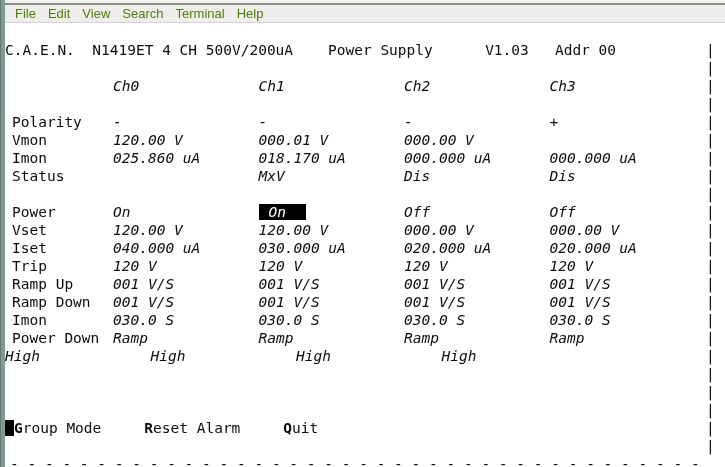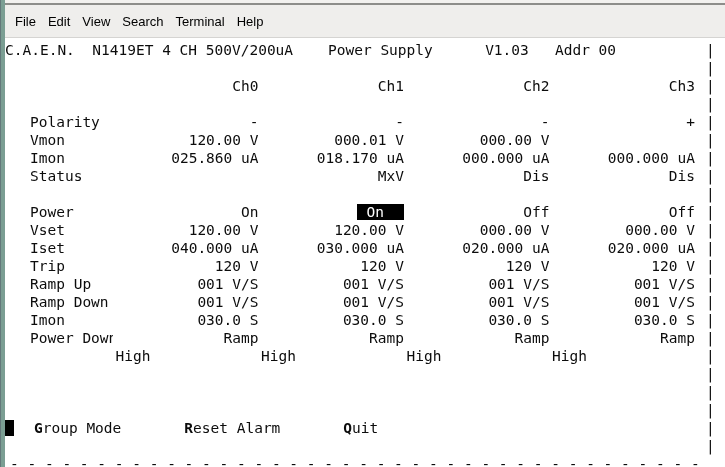--- a/index.html
+++ b/index.html
@@ -11,40 +11,40 @@
     position:absolute;top:0;left:0;width:725px;height:5px;
     background:linear-gradient(#f2f1ef 0 3px,#8d8d8a 3px 5px);
     z-index:6;
   }
   .accent-strip{
     position:absolute;top:0;left:0;width:5px;height:467px;
     background:linear-gradient(to right,#64787a 0 1px,#7b9e93 1px);
     z-index:10;
   }
   .menubar{
-    position:absolute;top:5px;left:5px;width:720px;height:33px;
+    position:absolute;top:5px;left:5px;width:720px;height:18px;
     background:#efeeec;border-bottom:1px solid #d5d4d2;box-sizing:border-box;
     display:flex;align-items:center;padding-left:4px;
-    font-size:13px;color:#000000;z-index:5;
+    font-size:13px;color:#4d7c0f;z-index:5;
   }
   .menu-item{padding:4px 6px;cursor:default;}
   .screen{
     position:absolute;top:38px;left:5px;width:720px;height:429px;
     padding-top:3px;box-sizing:content-box;
     font-family:"DejaVu Sans Mono","Liberation Mono",monospace;
     font-size:14.5px;color:#0c0c0c;
   }
   .line{height:18px;line-height:18px;white-space:pre;}
   .row{height:18px;line-height:18px;display:flex;white-space:pre;}
-  .lbl{flex:none;width:108px;padding-left:25px;box-sizing:border-box;overflow:hidden;}
-  .c{flex:none;width:145.5px;text-align:right;}
+  .lbl{flex:none;width:108px;padding-left:7px;box-sizing:border-box;overflow:hidden;}
+  .c{flex:none;width:145.5px;text-align:left;font-style:italic;}
   .hl{background:#000000;color:#ffffff;padding:0 20px 0 10px;}
   .footer-line{padding-left:0;}
   .cursor{display:inline-block;width:9px;height:16px;background:#000000;vertical-align:-3px;}
-  .fitem{margin-right:43px;padding-left:20px;}
+  .fitem{margin-right:43px;}
   .fitem:last-child{margin-right:4px;}
   .fitem b{font-weight:bold;}
   .dashes-line{padding-left:5px;}
   .pipes{
     position:absolute;top:41px;left:706px;width:14px;z-index:4;
     font-family:"DejaVu Sans Mono","Liberation Mono",monospace;
     font-size:14.5px;line-height:18px;white-space:pre;color:#0c0c0c;
   }
 </style>
 </head>

